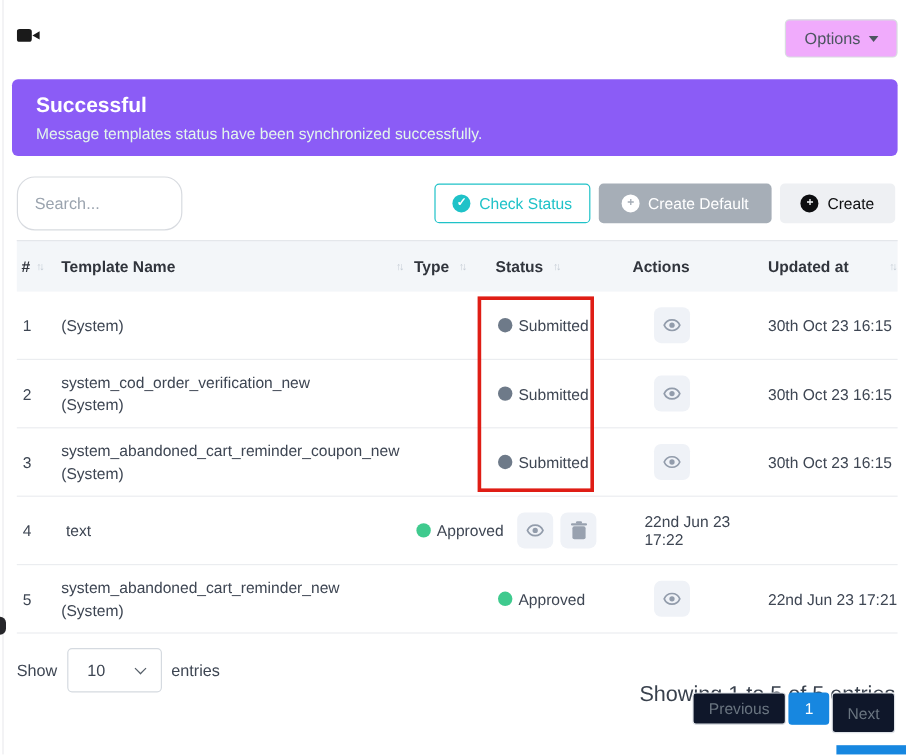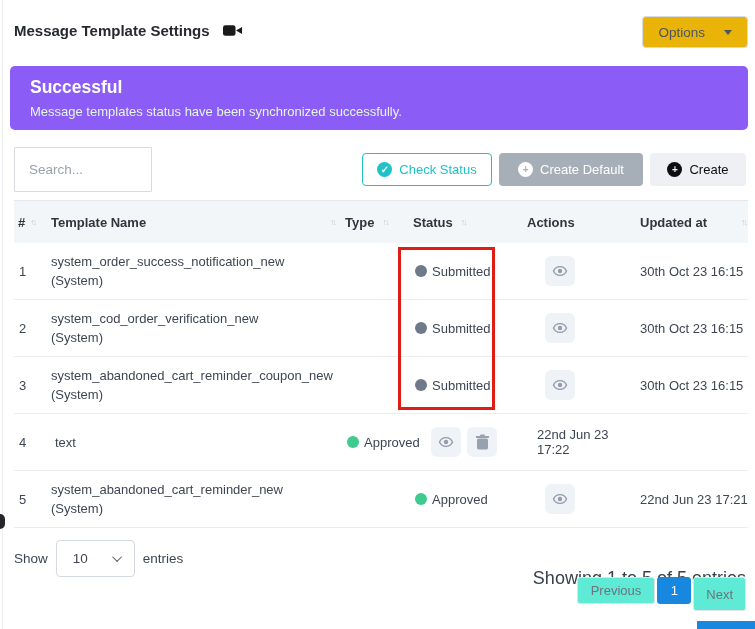--- a/index.html
+++ b/index.html
@@ -5,31 +5,31 @@
   * { margin:0; padding:0; box-sizing:border-box; }
   html,body { width:755px; height:629px; background:#fff; font-family:"Liberation Sans", sans-serif; }
   .page { position:relative; width:755px; height:629px; background:#fff; overflow:hidden; }
   .left-line { position:absolute; left:2px; top:0; bottom:0; width:1px; background:#ececef; }
 
   
   .topbar { position:absolute; left:14px; top:22px; display:flex; align-items:center; gap:13px; }
   .page-title { font-size:15px; font-weight:bold; color:#26292f; }
   .cam { display:inline-flex; align-items:center; }
 
-  .options-btn { position:absolute; right:7px; top:16px; height:32px; padding:0 15px; background:#eab308;
-    border:1px solid #d8dbe0; border-radius:4px; font-size:13.5px; color:#4c5560; display:flex; align-items:center; gap:19px; cursor:pointer; }
+  .options-btn { position:absolute; right:7px; top:16px; height:32px; padding:0 15px; background:#f0abfc;
+    border:1px solid #d8dbe0; border-radius:4px; font-size:13.5px; color:#4c5560; display:flex; align-items:center; gap:7px; cursor:pointer; }
   .caret-down { width:0; height:0; border-left:4px solid transparent; border-right:4px solid transparent; border-top:5px solid #4c5560; }
 
   
   .alert { position:absolute; left:10px; right:7px; top:66px; height:64px; background:#8b5cf6; border-radius:5px; padding:9px 20px; }
   .alert-title { color:#fff; font-size:17.5px; font-weight:bold; line-height:24px; }
   .alert-msg { color:#e3f6ec; font-size:13px; line-height:18px; margin-top:4px; }
 
   
-  .search { position:absolute; left:14px; top:147px; width:138px; height:45px; border:1px solid #d8dbe0; border-radius:1px;
+  .search { position:absolute; left:14px; top:147px; width:138px; height:45px; border:1px solid #d8dbe0; border-radius:15px;
     padding:12px 14px; font-size:13.5px; color:#3f4754; outline:none; font-family:"Liberation Sans", sans-serif; }
   .search::placeholder { color:#9aa3ae; }
   .btn { position:absolute; top:153px; height:33px; border-radius:4px; font-size:13px; display:flex; align-items:center;
     justify-content:center; gap:7px; cursor:pointer; border:none; font-family:"Liberation Sans", sans-serif; }
   .btn-check { left:362px; width:130px; background:#fff; border:1px solid #1fc2c8; color:#1fc2c8; }
   .btn-default { left:499px; width:144px; background:#a6aeb7; color:#fff; }
   .btn-create { left:650px; width:96px; background:#eef0f3; color:#0d0e10; }
   .ic-circle { width:15px; height:15px; border-radius:50%; display:inline-flex; align-items:center; justify-content:center;
     font-size:10px; font-weight:bold; line-height:1; }
   .ic-check-c { background:#1fc2c8; color:#fff; }
@@ -65,35 +65,34 @@
   .red-box { position:absolute; left:398px; top:247px; width:97px; height:163px; border:3px solid #df1d15; z-index:5; pointer-events:none; }
 
   
   .footer-left { position:absolute; left:14px; top:540px; height:37px; display:flex; align-items:center; gap:8px; font-size:13.5px; color:#3e4653; }
   .pagesize { width:79px; height:37px; border:1px solid #d5dae0; border-radius:4px; display:flex; align-items:center;
     padding:0 12px 0 16px; font-size:13.5px; color:#3e4653; cursor:pointer; justify-content:space-between; background:#fff; }
   .chev { width:7px; height:7px; border-left:1.6px solid #555e68; border-bottom:1.6px solid #555e68; transform:rotate(-45deg) translateY(-2px); }
   .summary { position:absolute; right:9px; top:568px; font-size:18px; color:#39414d;margin-left:12px; }
   .pager { position:absolute; right:9px; top:577px; display:flex; gap:2px; }
   .pg { height:27px; font-size:13px; display:flex; align-items:center; justify-content:center; border-radius:3px; cursor:pointer;
-    background:#5eead4; border:1px solid #dfe3e8; color:#6a7580; font-family:"Liberation Sans", sans-serif; }
+    background:#0f172a; border:1px solid #dfe3e8; color:#6a7580; font-family:"Liberation Sans", sans-serif; }
   .pg.prev { padding:0 13px; } .pg.next { padding:16px 12px; }
   .pg.active { width:34px; background:#1787e0; border-color:#1787e0; color:#fff; }
 
   .edge-widget { position:absolute; left:0; top:514px; width:5px; height:15px; background:#26262a; border-radius:0 8px 8px 0; }
   .blue-strip { position:absolute; left:697px; top:621px; width:58px; height:8px; background:#1787e0; }
 </style>
 </head>
 <body>
 
 <div class="page">
   <div class="left-line"></div>
 
   <div class="topbar">
-    <span class="page-title">Message Template Settings</span>
     <span class="cam">
       <svg width="20" height="15" viewBox="0 0 20 15">
           <rect x="0" y="2.2" width="12.5" height="10.6" rx="2.4" fill="#1a1a1a"></rect>
           <path d="M13 7.5 L19 4 L19 11 Z" fill="#1a1a1a"></path>
         </svg>
     </span>
   </div>
 
   <button class="options-btn">
     <span>Options</span>
@@ -143,21 +142,20 @@
       </div>
       <div class="th c6">
         <span>Updated at</span>
         <span class="sort">↑↓</span>
       </div>
     </div>
 
     <div class="grid tr">
       <div class="td c1">1</div>
       <div class="td c2">
-        <div>system_order_success_notification_new</div>
         <div>(System)</div>
       </div>
       <div class="td c3"></div>
       <div class="td c4">
         <span class="dot submitted"></span>
         <span>Submitted</span>
       </div>
       <div class="td c5">
         <button class="act">
           <svg width="16" height="16" viewBox="0 0 16 16">

